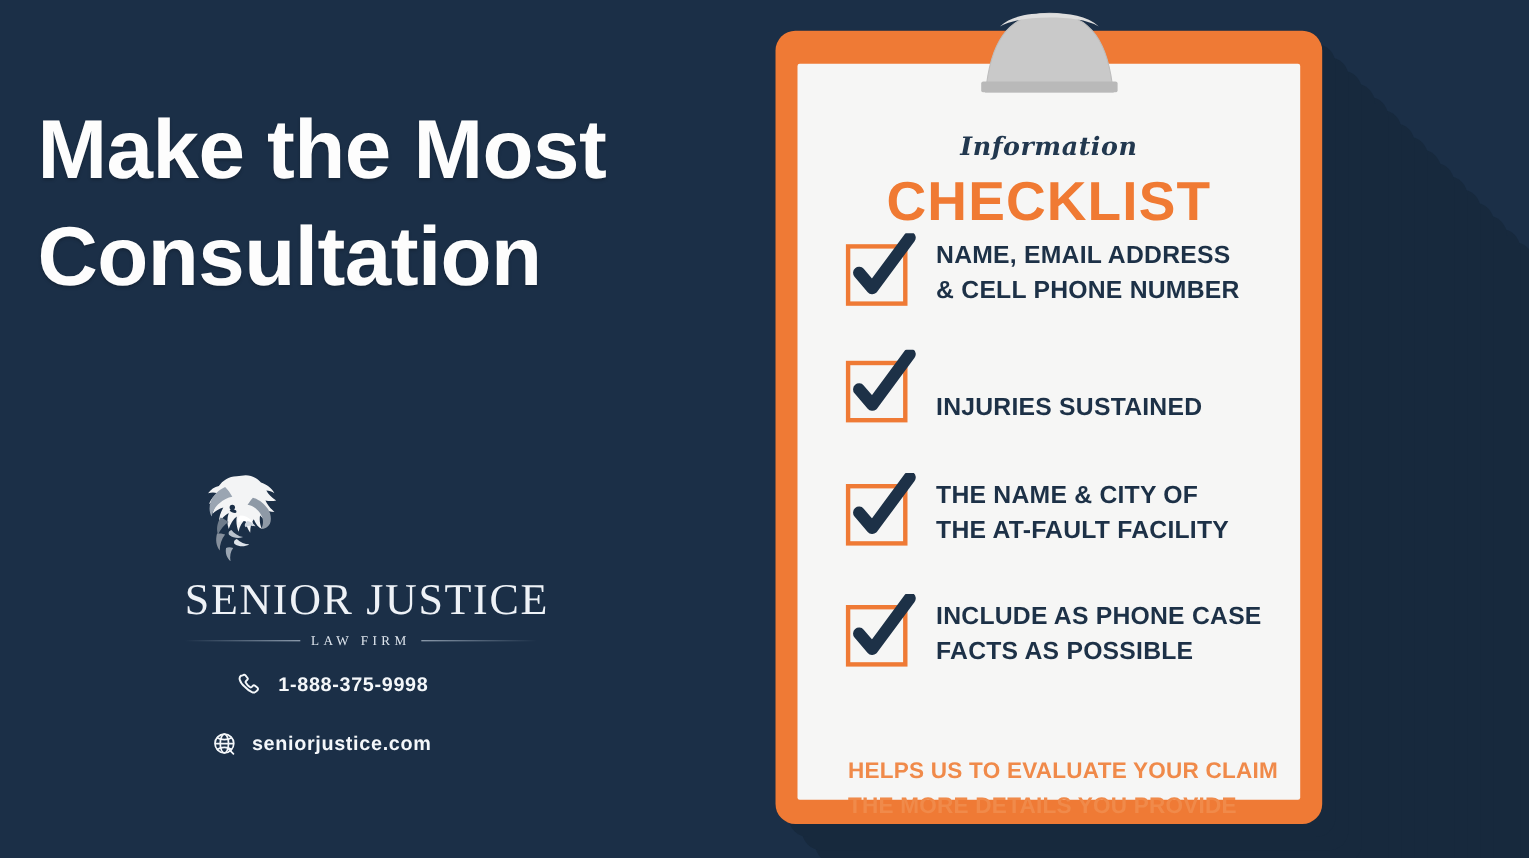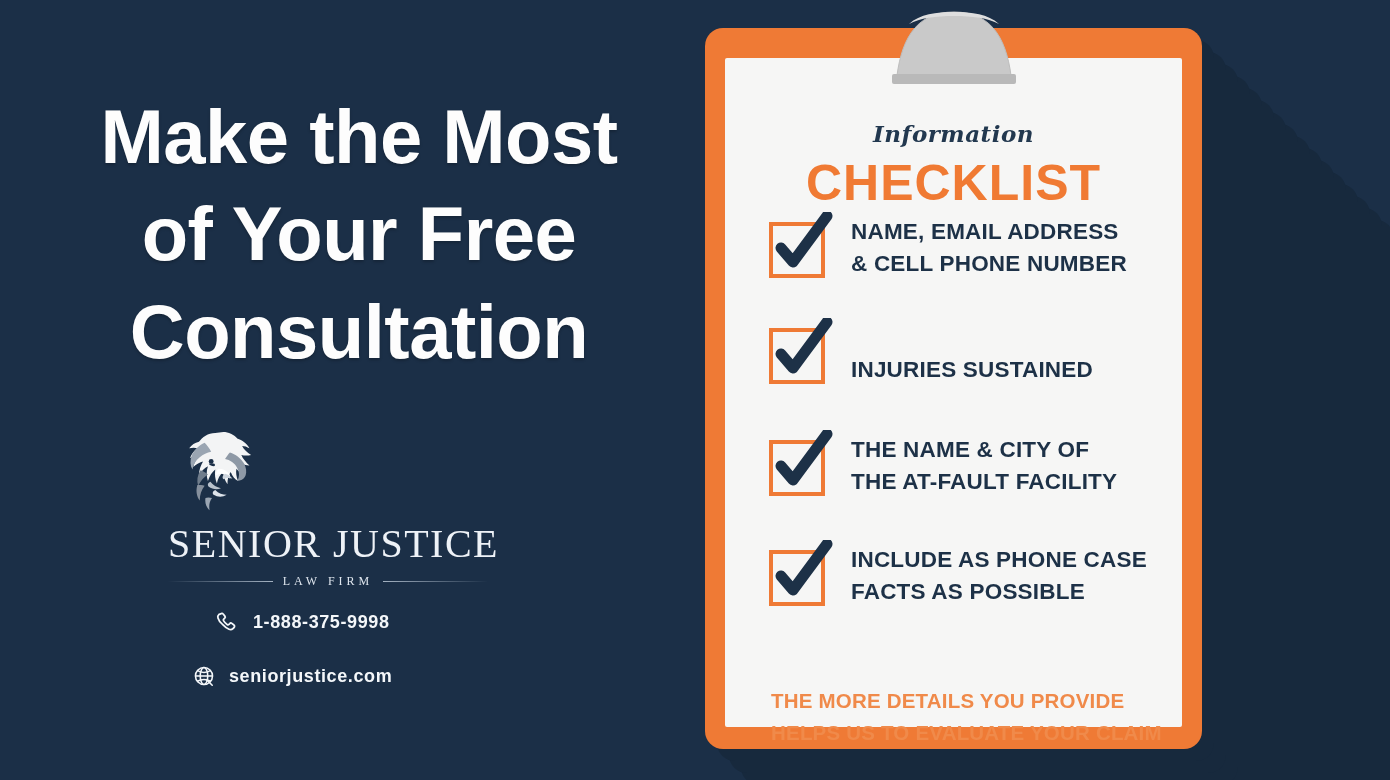--- a/index.html
+++ b/index.html
@@ -60,21 +60,20 @@
   .headline{
     position:absolute;
     left:34px; top:88px;
     width:650px;
     color:#fdfdfd;
     font-size:76px;
     font-weight:bold;
     line-height:1.28;
     letter-spacing:-0.5px;
     text-shadow:0 2px 3px rgba(0,0,0,0.22);
-    text-align:center;
   }
   .headline .hl-line{ display:block; white-space:nowrap; }
 
   
   .logo-block{
     position:absolute;
     left:168px; top:428px;
     width:320px;
     text-align:left;
   }
@@ -225,21 +224,20 @@
 <body>
 
 <div class="shadow-layer">
   <div class="diag-tail"></div>
 </div>
 
 <div class="left-panel">
 
   <div class="headline">
     <span class="hl-line">Make the Most</span>
-    <span class="hl-line">of Your Free</span>
     <span class="hl-line">Consultation</span>
   </div>
 
   <div class="logo-block">
 
     
     <svg class="lion-mark" viewBox="0 0 120 108">
       <g fill="#ffffff">
         <path d="M58 6c-9 0-16 5-20 11-5 1-9 4-12 8 4-1 7-1 10 0-4 3-7 7-9 12 4-3 8-4 12-4-4 4-7 9-8 15 4-4 8-6 12-7-3 5-5 11-5 17 3-5 7-9 11-11-2 6-2 12 0 18 2-6 5-11 9-14-1 6 0 12 2 17 1-6 4-11 8-14 0 6 2 11 5 15 0-6 1-11 4-15 2 5 5 9 9 11-2-5-3-10-2-15 3 4 7 6 11 7-3-5-6-9-7-14 4 2 8 3 12 3-4-4-8-8-10-13 4 1 8 1 12 0-5-3-9-7-11-11 3 0 6 1 9 3-3-6-9-10-15-12-4-5-11-8-17-8z" opacity=".95"></path>
         <path d="M76 30c7 2 13 7 17 13 3 5 4 11 2 16-2 4-6 6-10 6 3-5 3-11 0-16-3-6-9-10-15-11 2-3 4-6 6-8z" fill="#8e99a6"></path>
@@ -344,22 +342,22 @@
         </span>
         <span class="item-label">
           <span class="ln">INCLUDE AS PHONE CASE</span>
           <span class="ln">FACTS AS POSSIBLE</span>
         </span>
       </div>
 
     </div>
 
     <div class="footnote">
+      <span class="ln">HELPS US TO EVALUATE YOUR CLAIM</span>
       <span class="ln">THE MORE DETAILS YOU PROVIDE</span>
-      <span class="ln">HELPS US TO EVALUATE YOUR CLAIM</span>
     </div>
   </div>
 
   <svg class="clip" viewBox="0 0 204 78">
     <path d="M44 78 C48 36 62 6 102 6 C142 6 156 36 160 78 Z" fill="#c9c9c9"></path>
     <path d="M44 78 C48 36 62 6 102 6 C142 6 156 36 160 78 Z" fill="none" stroke="#bdbdbd" stroke-width="1"></path>
     <path d="M57 18 C68 8 84 6 102 6 C120 6 136 8 147 18 C136 12 120 10 102 10 C84 10 68 12 57 18 Z" fill="#dedede"></path>
     <rect x="40" y="68" width="124" height="10" rx="2" fill="#b9b9b9"></rect>
   </svg>
 </div>

